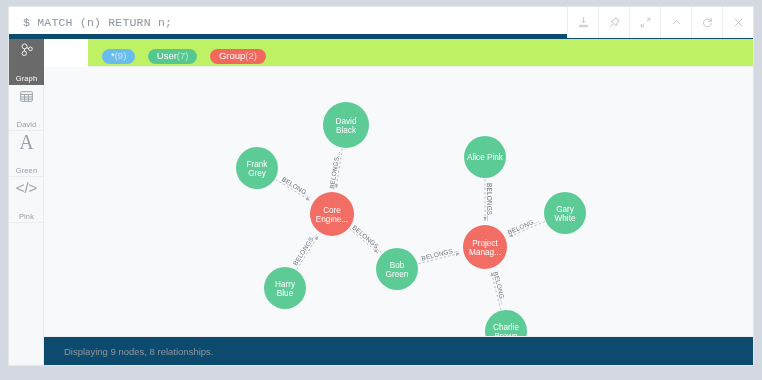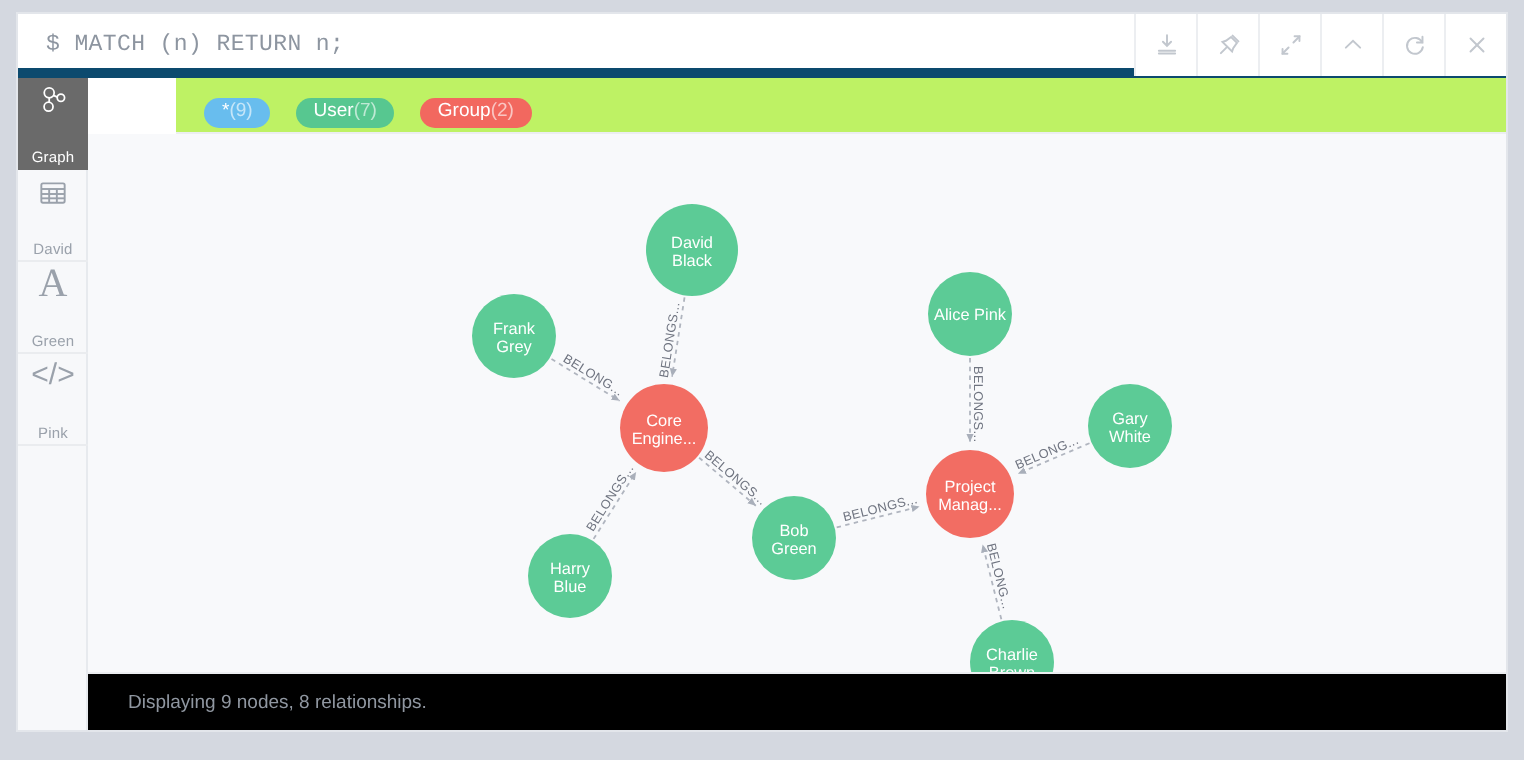--- a/index.html
+++ b/index.html
@@ -170,21 +170,21 @@
   }
   .gnode { cursor: pointer; }
 
   
   .statusbar {
     position: absolute;
     left: 35px;
     right: 0;
     bottom: 0;
     height: 29px;
-    background: #000000;
+    background: #0c4a6e;
     border-top: 1px solid #eceef1;
     box-sizing: border-box;
   }
   .status-text {
     position: absolute;
     left: 20px;
     top: 9px;
     font-size: 9.5px;
     color: #9097a1;
   }

